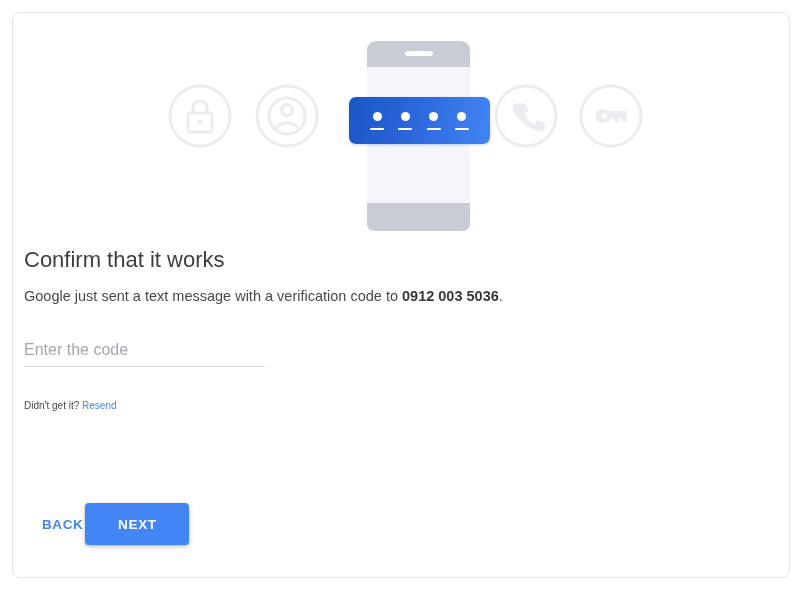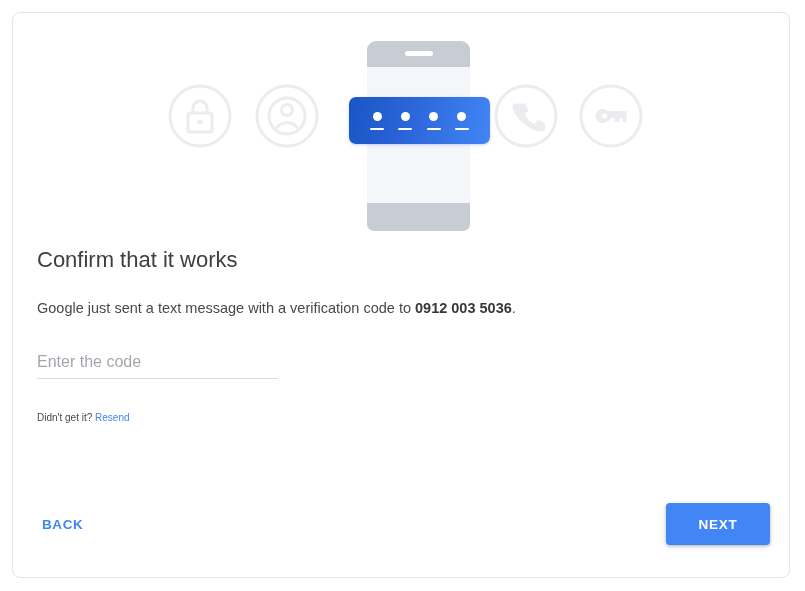--- a/index.html
+++ b/index.html
@@ -122,36 +122,36 @@
     margin-top: 7px;
     width: 14px;
     height: 2px;
     background: #ffffff;
     border-radius: 1px;
   }
 
   
   .content {
     position: absolute;
-    left: 24px;
+    left: 11px;
     right: 27px;
     top: 218px;
   }
 
   .heading {
     font-size: 22px;
     font-weight: 400;
     color: #3c4043;
     letter-spacing: 0;
     margin: 0;
     padding-top: 16px;
   }
 
   .subtext {
-    margin-top: 25px;
+    margin-top: 13px;
     font-size: 14.5px;
     color: #46494d;
     line-height: 1.4;
   }
   .subtext .phone-num {
     font-weight: bold;
     color: #35383c;
   }
 
   .field-wrap {
@@ -187,21 +187,20 @@
   }
 
   
   .footer {
     position: absolute;
     left: 27px;
     right: 19px;
     bottom: 32px;
     display: flex;
     align-items: center;
-    justify-content: space-between;
   }
   .back-btn {
     background: none;
     border: none;
     font-family: "Liberation Sans", sans-serif;
     font-size: 13.5px;
     font-weight: bold;
     letter-spacing: 0.6px;
     color: #4285f4;
     cursor: pointer;

